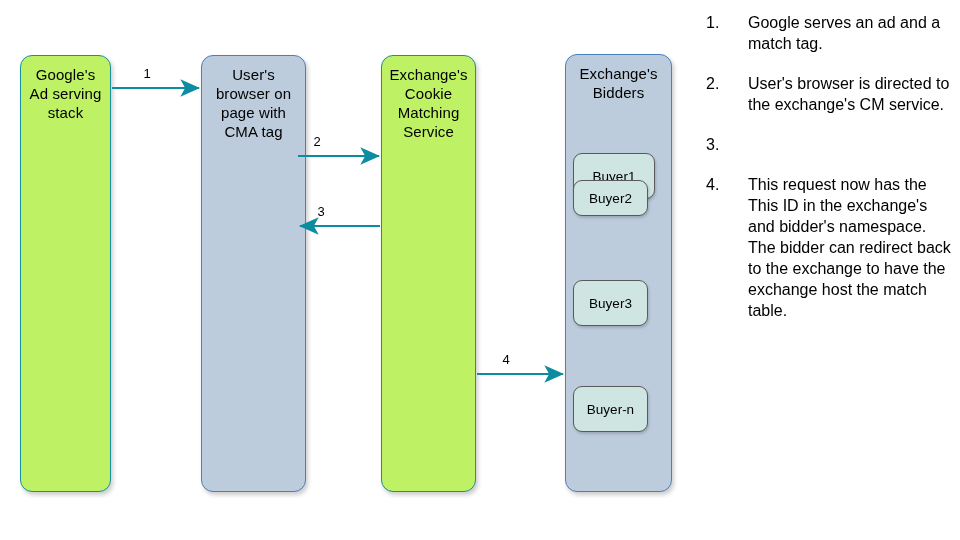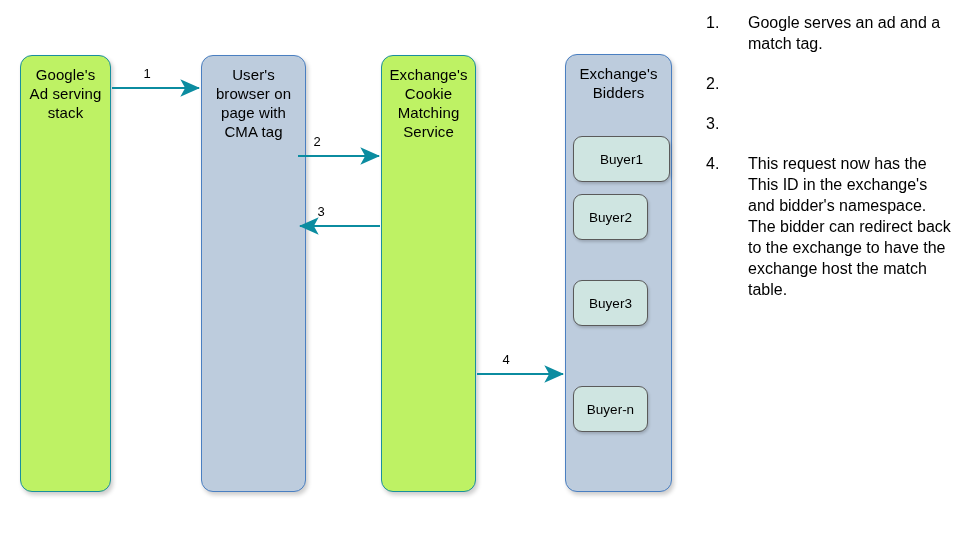--- a/index.html
+++ b/index.html
@@ -113,22 +113,22 @@
 CMA tag</div>
 
   <div class="node green" style="left:381px; top:55px; width:95px; height:437px;">Exchange's
 Cookie
 Matching
 Service</div>
 
   <div class="node blue" style="left:565px; top:54px; width:107px; height:438px;">Exchange's
 Bidders</div>
 
-  <div class="buyer" style="left:573px; top:136px; width:97px; height:46px;">Buyer1</div>
-  <div class="buyer" style="left:573px; top:194px; width:75px; height:46px;">Buyer2</div>
+  <div class="buyer" style="left:573px; top:153px; width:82px; height:46px;">Buyer1</div>
+  <div class="buyer" style="left:573px; top:180px; width:75px; height:36px;">Buyer2</div>
   <div class="buyer" style="left:573px; top:252px; width:75px; height:46px;margin-top:28px;">Buyer3</div>
   <div class="buyer" style="left:573px; top:386px; width:75px; height:46px;">Buyer-n</div>
 
   <svg class="arrow-svg">
     <defs>
       <marker id="ah-r" markerWidth="9" markerHeight="8" refX="8.5" refY="4" orient="auto" markerUnits="strokeWidth">
         <path d="M0,0 L9,4 L0,8 L2.2,4 Z" fill="#0b8ca0"></path>
       </marker>
       <marker id="ah-l" markerWidth="9" markerHeight="8" refX="8.5" refY="4" orient="auto" markerUnits="strokeWidth">
         <path d="M0,0 L9,4 L0,8 L2.2,4 Z" fill="#0b8ca0"></path>
@@ -149,20 +149,21 @@
   <div class="arrow-label" style="left:310px; top:204px; width:22px;">3</div>
   <div class="arrow-label" style="left:495px; top:352px; width:22px;">4</div>
 
   <ol id="steps" style="list-style:none; margin:0; padding:0;">
     <li class="step">
       <span class="step-num">1.</span>
       <span class="step-text">Google serves an ad and a match tag.</span>
     </li>
     <li class="step">
       <span class="step-num">2.</span>
+      <span class="step-text">User's browser is directed to the exchange's CM service.</span>
     </li>
     <li class="step">
       <span class="step-num">3.</span>
     </li>
     <li class="step">
       <span class="step-num">4.</span>
       <span class="step-text">This request now has the This ID in the exchange's and bidder's namespace. The bidder can redirect back to the exchange to have the exchange host the match table.</span>
     </li>
   </ol>
 

